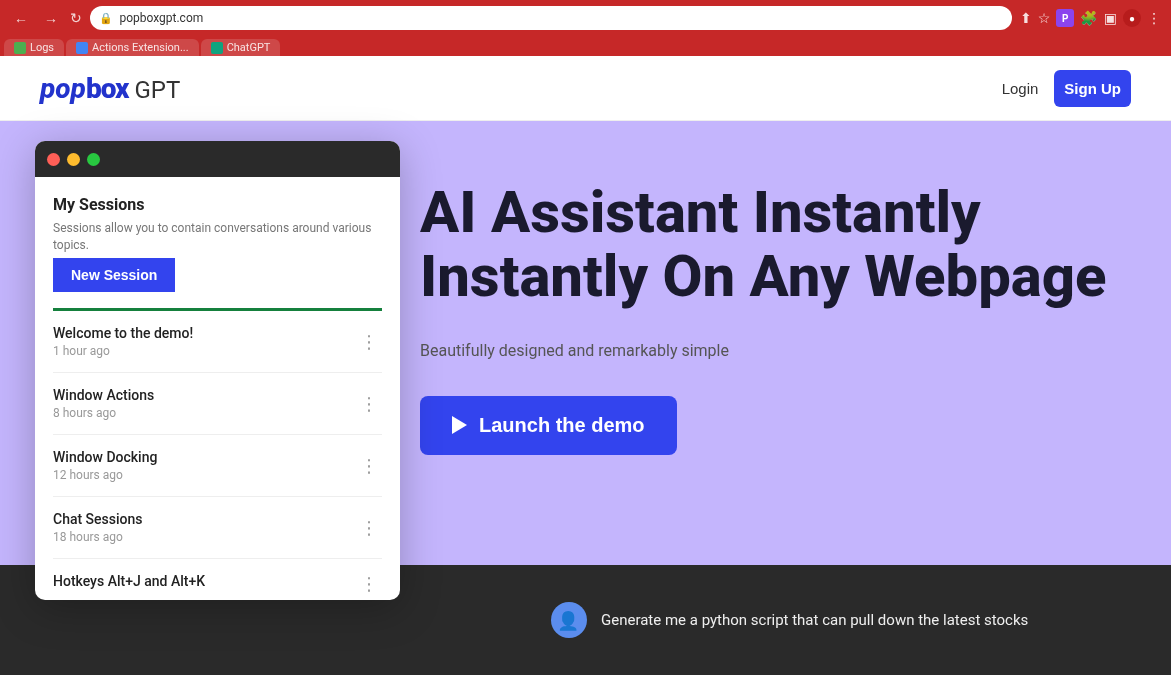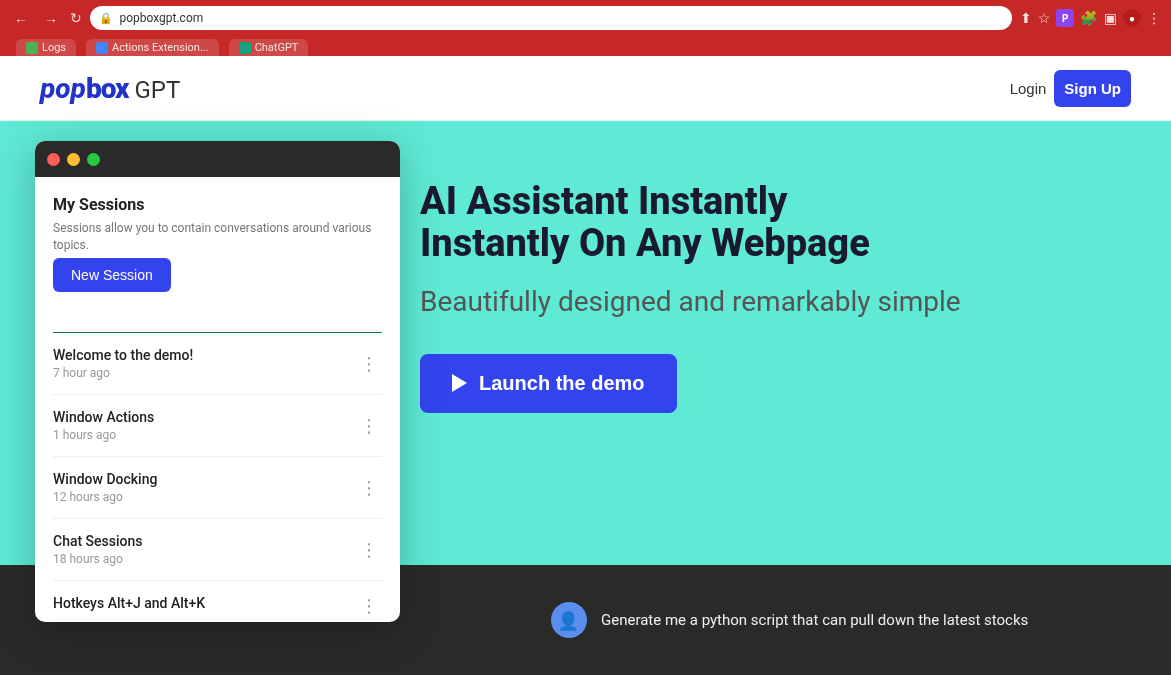--- a/index.html
+++ b/index.html
@@ -7,44 +7,44 @@
 
     
     .browser-chrome { background: #c62828; height: 56px; display: flex; flex-direction: column; }
     .browser-toolbar { display: flex; align-items: center; padding: 6px 10px; gap: 8px; height: 36px; }
     .browser-nav-btn { background: none; border: none; cursor: pointer; color: rgba(255,255,255,0.8); font-size: 14px; padding: 2px 4px; }
     .browser-reload-btn { background: none; border: none; cursor: pointer; color: rgba(255,255,255,0.8); font-size: 14px; }
     .browser-address-bar { flex: 1; background: white; border-radius: 14px; height: 24px; display: flex; align-items: center; padding: 0 10px; font-size: 12px; color: #333; }
     .browser-action-icons { display: flex; gap: 6px; align-items: center; }
     .browser-icon { color: rgba(255,255,255,0.85); font-size: 14px; cursor: pointer; }
 
-    .browser-tabs { display: flex; align-items: flex-end; padding: 0 16px; height: 20px; gap: 10px; }
+    .browser-tabs { display: flex; align-items: flex-end; padding: 0 4px; height: 20px; gap: 2px; }
     .browser-tab { background: rgba(255,255,255,0.15); border-radius: 6px 6px 0 0; padding: 2px 10px; font-size: 11px; color: rgba(255,255,255,0.85); display: flex; align-items: center; gap: 4px; cursor: pointer; }
     .browser-tab .tab-favicon { width: 12px; height: 12px; border-radius: 2px; }
     .tab-favicon-logs { background: #4caf50; }
     .tab-favicon-chrome { background: #4285f4; border-radius: 50%; }
     .tab-favicon-chatgpt { background: #10a37f; border-radius: 2px; }
 
     
-    .page { background: #5eead4; height: 619px; position: relative; overflow: hidden; }
+    .page { background: #c4b5fd; height: 619px; position: relative; overflow: hidden; }
 
     
     .site-header { background: white; height: 65px; display: flex; align-items: center; justify-content: space-between; padding: 0 40px; border-bottom: 1px solid #eee; position: relative; z-index: 10; }
     .logo { display: flex; align-items: baseline; gap: 2px; }
     .logo-popbox { font-size: 28px; font-weight: 800; color: #2233cc; font-style: italic; }
     .logo-gpt { font-size: 24px; font-weight: 400; color: #333; margin-left: 4px; }
-    .header-actions { display: flex; align-items: center; gap: 8px; }
+    .header-actions { display: flex; align-items: center; gap: 16px; }
     .btn-login { background: none; border: none; font-size: 15px; color: #333; cursor: pointer; }
     .btn-signup { background: #3344ee; color: white; border: none; border-radius: 6px; padding: 10px 10px; font-size: 15px; font-weight: 600; cursor: pointer; }
 
     
     .hero { position: absolute; top: 65px; left: 0; right: 0; bottom: 0; display: flex; align-items: flex-start; padding: 60px 60px 0 420px; }
     .hero-content { flex: 1; }
-    .hero-title { font-size: 38px; font-weight: 800; color: #1a1a2e; line-height: 1.1; margin-bottom: 20px; }
-    .hero-subtitle { font-size: 28px; color: #555; margin-bottom: 36px; }
+    .hero-title { font-size: 58px; font-weight: 800; color: #1a1a2e; line-height: 1.1; margin-bottom: 32px; }
+    .hero-subtitle { font-size: 16px; color: #555; margin-bottom: 36px; }
     .btn-demo { background: #3344ee; color: white; border: none; border-radius: 8px; padding: 18px 32px; font-size: 20px; font-weight: 600; cursor: pointer; display: flex; align-items: center; gap: 12px; }
     .play-icon { width: 0; height: 0; border-top: 9px solid transparent; border-bottom: 9px solid transparent; border-left: 15px solid white; display: inline-block; }
 
     
     .bottom-bar { position: absolute; bottom: 0; left: 0; right: 0; height: 110px; background: #2a2a2a; display: flex; align-items: flex-end; }
 
     
     .chat-bubble-area { position: absolute; bottom: 0; right: 0; width: 650px; height: 110px; background: #2a2a2a; display: flex; align-items: center; padding: 0 30px; gap: 14px; }
     .chat-avatar { width: 36px; height: 36px; border-radius: 50%; background: #5b8dee; display: flex; align-items: center; justify-content: center; flex-shrink: 0; }
     .chat-avatar-icon { color: white; font-size: 18px; }
@@ -54,23 +54,23 @@
     .popup-window { position: absolute; top: 85px; left: 35px; width: 365px; background: white; border-radius: 10px; box-shadow: 0 8px 40px rgba(0,0,0,0.25); overflow: hidden; z-index: 20; }
     .popup-titlebar { background: #2a2a2a; height: 36px; display: flex; align-items: center; padding: 0 12px; gap: 7px; }
     .dot { width: 13px; height: 13px; border-radius: 50%; }
     .dot-red { background: #ff5f57; }
     .dot-yellow { background: #febc2e; }
     .dot-green { background: #28c840; }
 
     .popup-body { padding: 18px 18px 0 18px; }
     .sessions-title { font-size: 16px; font-weight: 700; color: #222; margin-bottom: 6px; }
     .sessions-desc { font-size: 12px; color: #777; margin-bottom: 4px; line-height: 1.4; }
-    .btn-new-session { background: #3344ee; color: white; border: none; border-radius: 6px; padding: 9px 18px; font-size: 14px; font-weight: 400; cursor: pointer; margin-bottom: 16px; }
-
-    .session-list { border-top: 1px solid #15803d; margin-top: 24px; }
+    .btn-new-session { background: #3344ee; color: white; border: none; border-radius: 0; padding: 9px 18px; font-size: 14px; font-weight: 700; cursor: pointer; margin-bottom: 16px; }
+
+    .session-list { border-top: 3px solid #15803d; }
     .session-item { display: flex; align-items: center; justify-content: space-between; padding: 14px 0 14px 0; border-bottom: 1px solid #eee; }
     .session-info { }
     .session-name { font-size: 14px; font-weight: 500; color: #222; margin-bottom: 3px; }
     .session-time { font-size: 12px; color: #999; }
     .session-menu { color: #999; font-size: 18px; cursor: pointer; padding: 0 4px; }
 
     
     .session-item-partial { display: flex; align-items: flex-start; justify-content: space-between; padding: 14px 0 6px 0; }
   </style>
 </head>
@@ -154,28 +154,28 @@
       <div class="dot dot-green"></div>
     </div>
     <div class="popup-body">
       <div class="sessions-title">My Sessions</div>
       <div class="sessions-desc">Sessions allow you to contain conversations around various topics.</div>
       <button class="btn-new-session">New Session</button>
       <div class="session-list">
         <div class="session-item">
           <div class="session-info">
             <div class="session-name">Welcome to the demo!</div>
-            <div class="session-time">7 hour ago</div>
+            <div class="session-time">1 hour ago</div>
           </div>
           <span class="session-menu">⋮</span>
         </div>
         <div class="session-item">
           <div class="session-info">
             <div class="session-name">Window Actions</div>
-            <div class="session-time">1 hours ago</div>
+            <div class="session-time">8 hours ago</div>
           </div>
           <span class="session-menu">⋮</span>
         </div>
         <div class="session-item">
           <div class="session-info">
             <div class="session-name">Window Docking</div>
             <div class="session-time">12 hours ago</div>
           </div>
           <span class="session-menu">⋮</span>
         </div>

